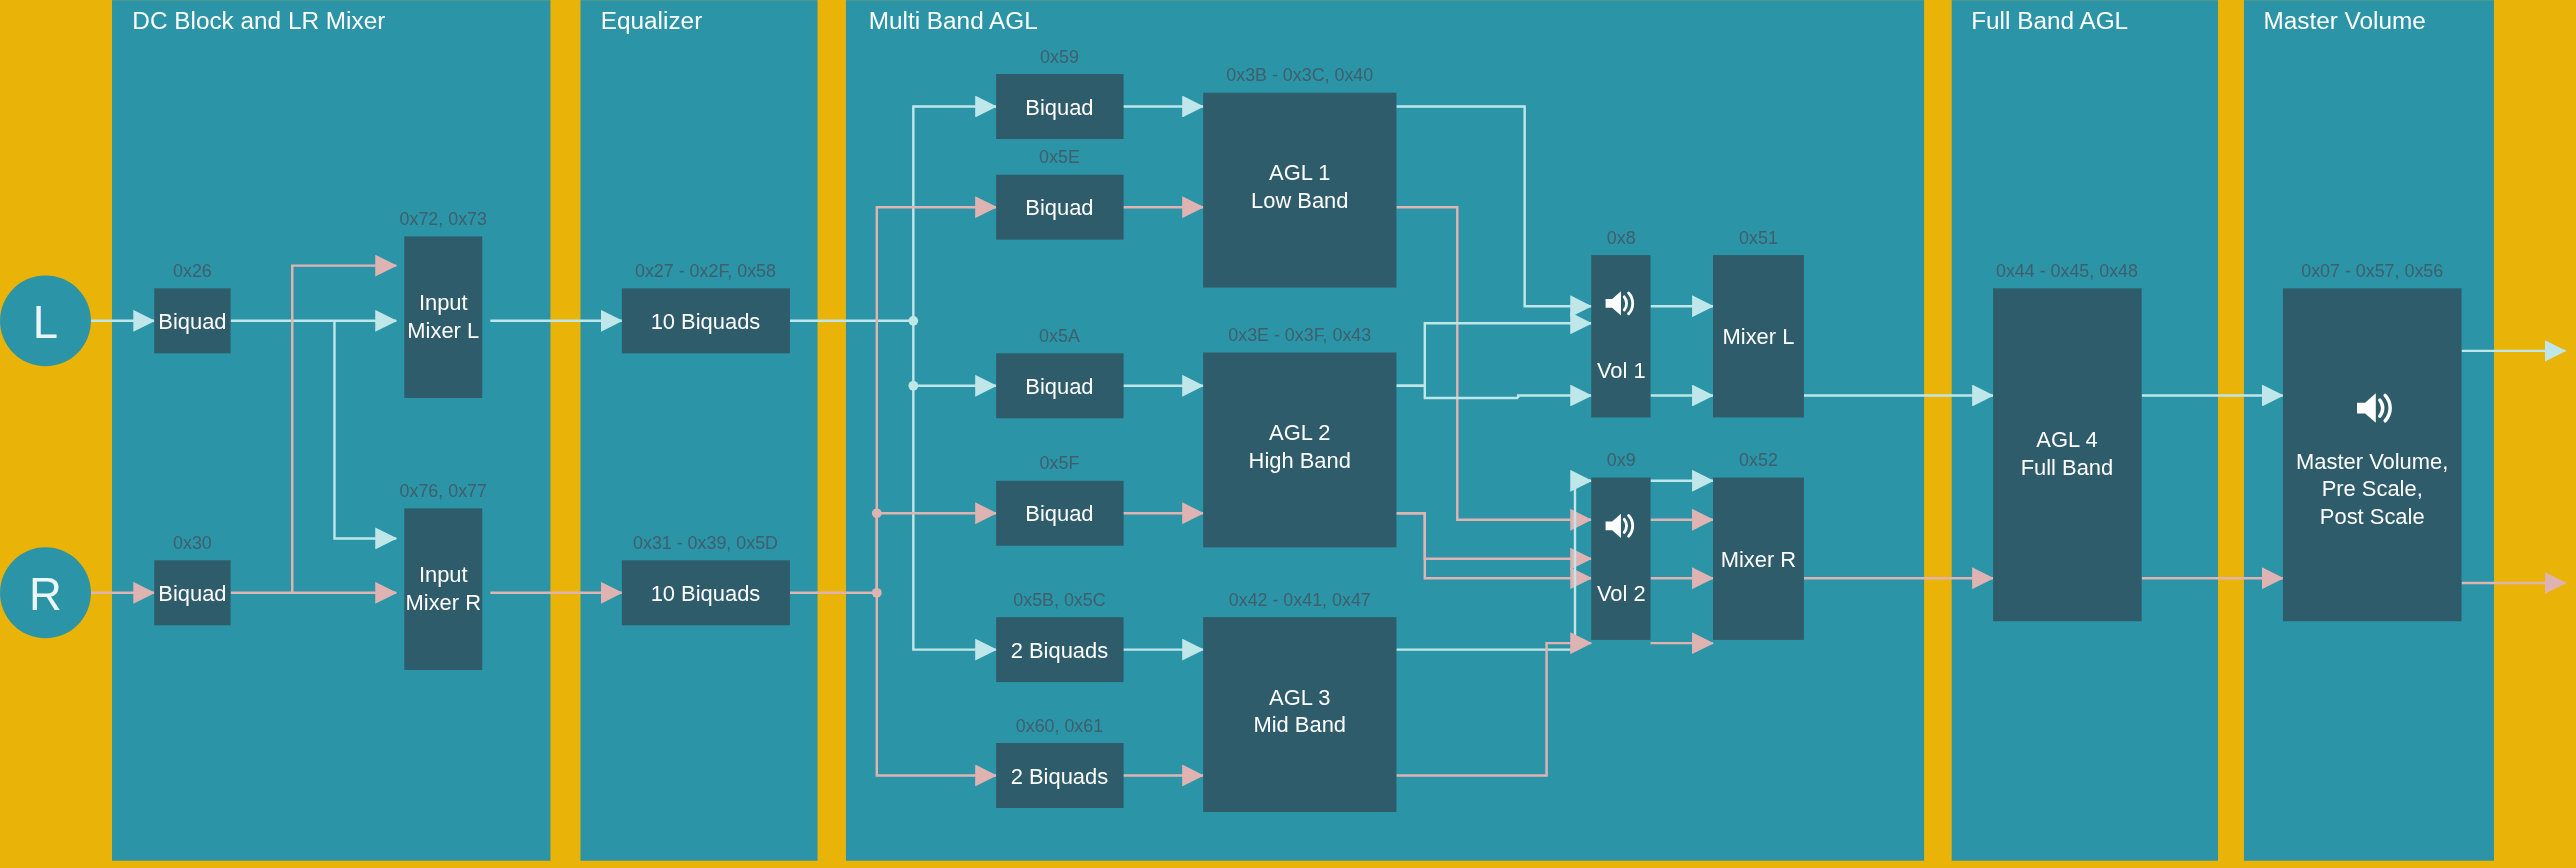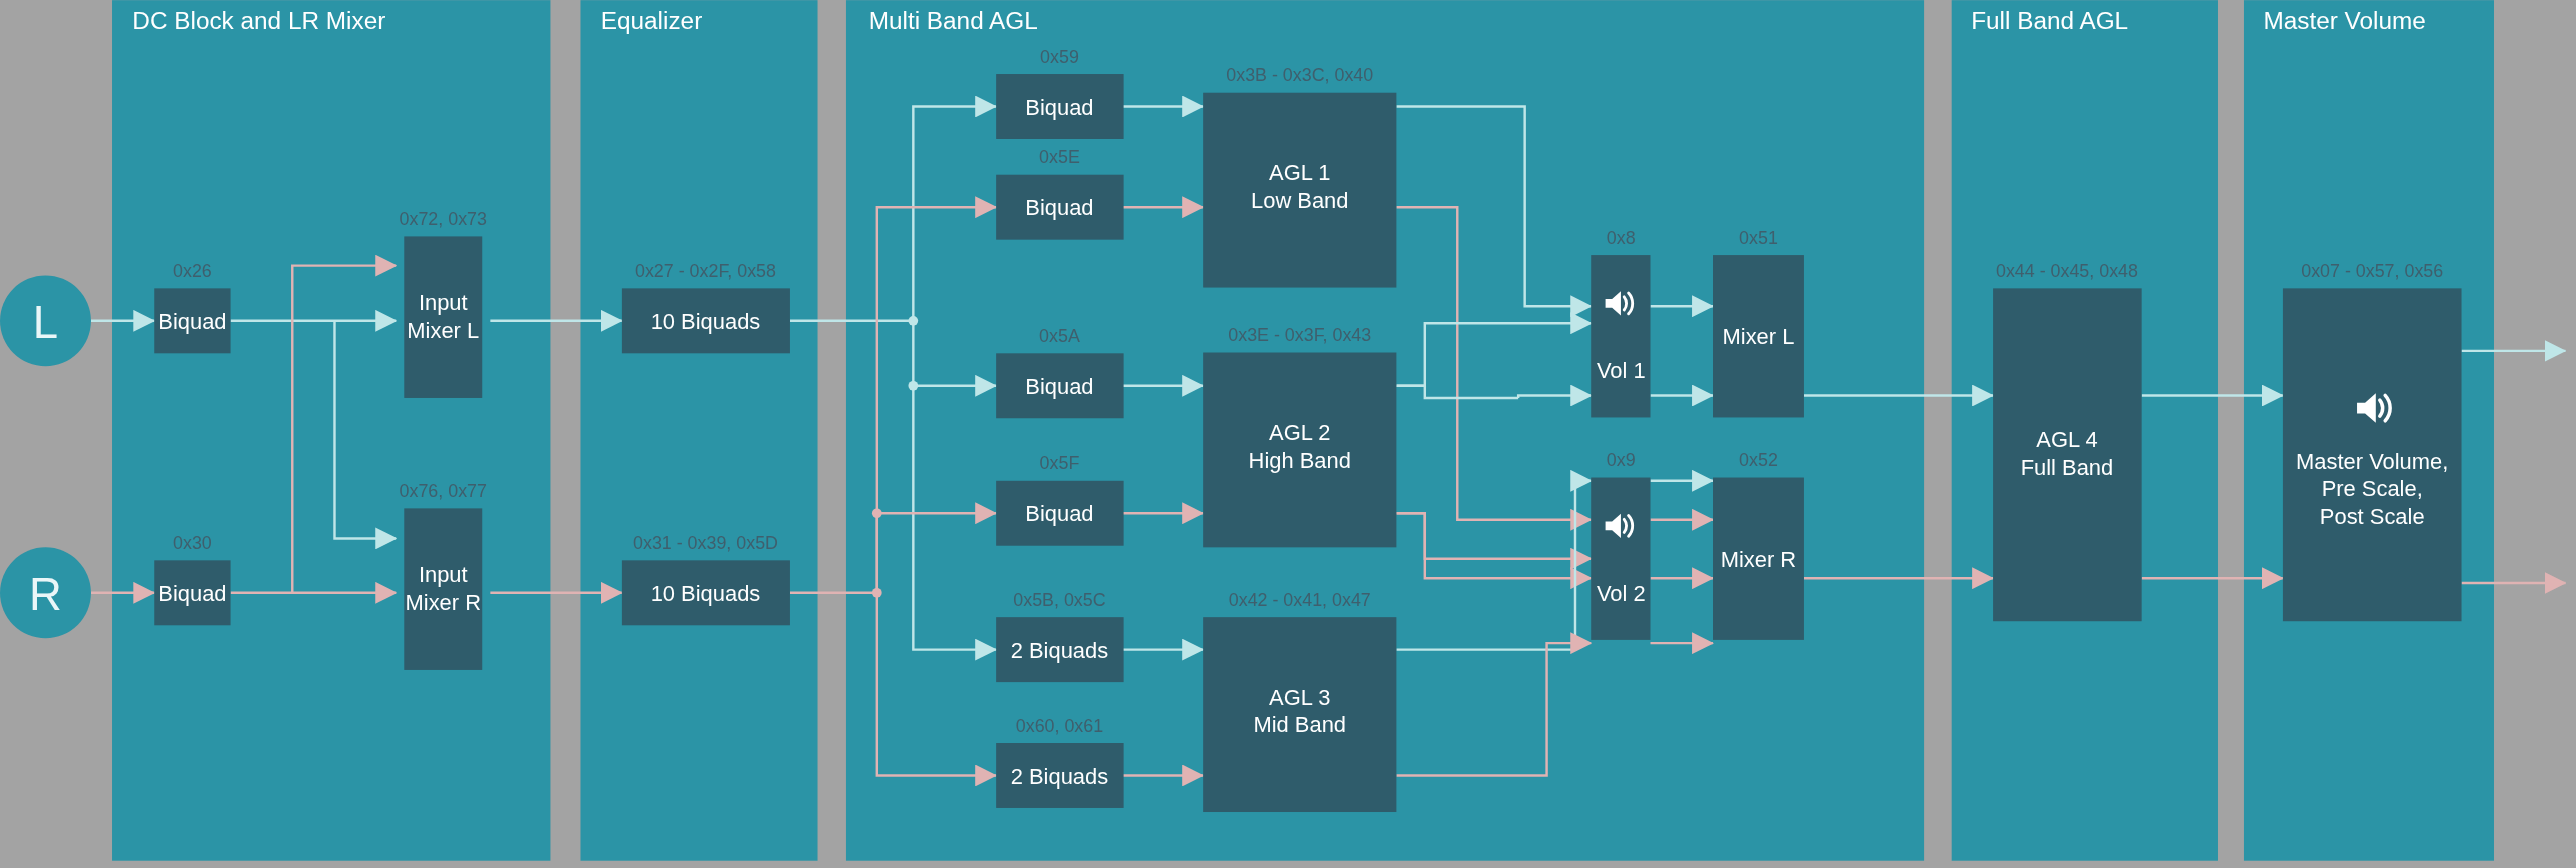--- a/index.html
+++ b/index.html
@@ -1,17 +1,17 @@
 <!DOCTYPE html>
 <html style="font-size:13px"><head>
 <meta charset="utf-8">
 <style>
   html,body{margin:0;padding:0;background:#ffffff;}
   body{width:2576px;height:869px;overflow:hidden;font-family:"Liberation Sans",sans-serif;}
-  #stage{position:relative;width:2576px;height:869px;background:#a3a3a3;text-decoration:underline;}
+  #stage{position:relative;width:2576px;height:869px;background:#eab308;text-decoration:underline;}
   svg#diagram{position:absolute;left:0;top:0;width:2576px;height:869px;}
   .panel-title{fill:#ffffff;font-size:30px;font-family:"Liberation Sans",sans-serif;}
   .addr{fill:#3f5f6d;font-size:22px;font-family:"Liberation Sans",sans-serif;text-anchor:middle;}
   .blk-label{fill:#ffffff;font-size:27px;font-family:"Liberation Sans",sans-serif;text-anchor:middle;}
   .io-label{fill:#eaf6f8;font-size:56px;font-family:"Liberation Sans",sans-serif;text-anchor:middle;}
 </style>
 </head>
 <body>
 
 <div id="stage">

